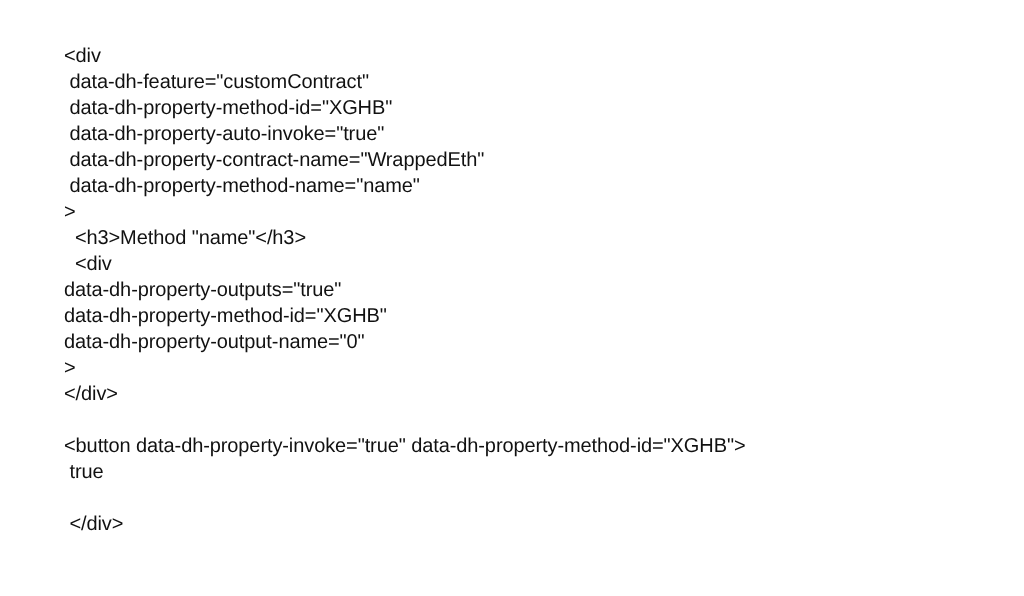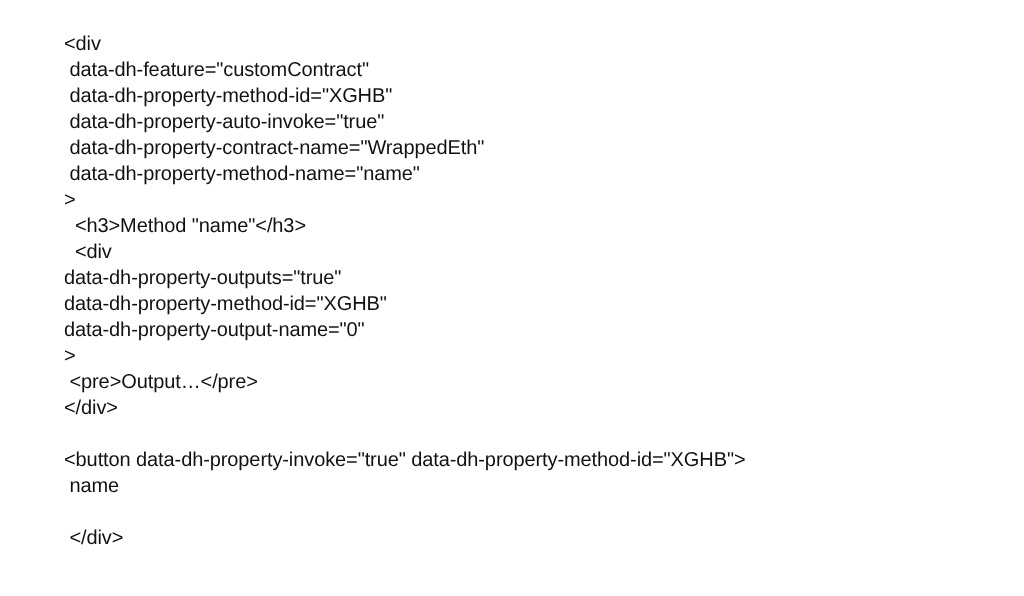--- a/index.html
+++ b/index.html
@@ -10,21 +10,21 @@
   }
   body {
     width: 1024px;
     height: 596px;
     overflow: hidden;
     font-family: "Liberation Sans", sans-serif;
   }
   #code-block {
     position: absolute;
     left: 64px;
-    top: 31px;
+    top: 43px;
     width: 940px;
   }
   .code-line {
     font-family: "Liberation Sans", sans-serif;
     font-size: 20px;
     line-height: 26px;
     height: 26px;
     color: #111111;
     white-space: pre;
     letter-spacing: -0.1px;
@@ -45,20 +45,19 @@
     <div class="code-line"> data-dh-property-auto-invoke="true"</div>
     <div class="code-line"> data-dh-property-contract-name="WrappedEth"</div>
     <div class="code-line"> data-dh-property-method-name="name"</div>
     <div class="code-line">&gt;</div>
     <div class="code-line">  &lt;h3&gt;Method "name"&lt;/h3&gt;</div>
     <div class="code-line">  &lt;div</div>
     <div class="code-line">data-dh-property-outputs="true"</div>
     <div class="code-line">data-dh-property-method-id="XGHB"</div>
     <div class="code-line">data-dh-property-output-name="0"</div>
     <div class="code-line">&gt;</div>
-    <div class="code-line"> &lt;pre&gt;Output…&lt;/pre&gt;</div>
     <div class="code-line">&lt;/div&gt;</div>
     <div class="code-line blank"></div>
     <div class="code-line">&lt;button data-dh-property-invoke="true" data-dh-property-method-id="XGHB"&gt;</div>
-    <div class="code-line"> name</div>
+    <div class="code-line"> true</div>
     <div class="code-line blank"></div>
     <div class="code-line"> &lt;/div&gt;</div>
   </div>
 
 </body></html>

